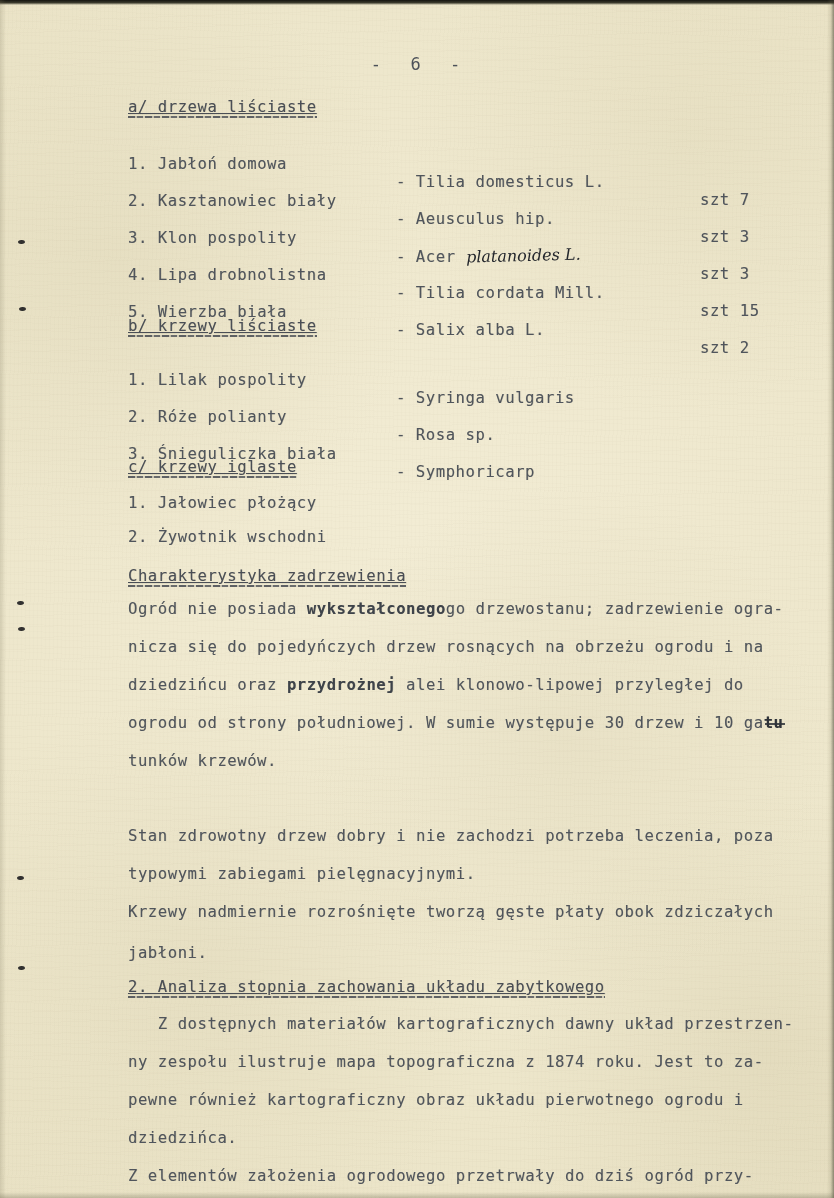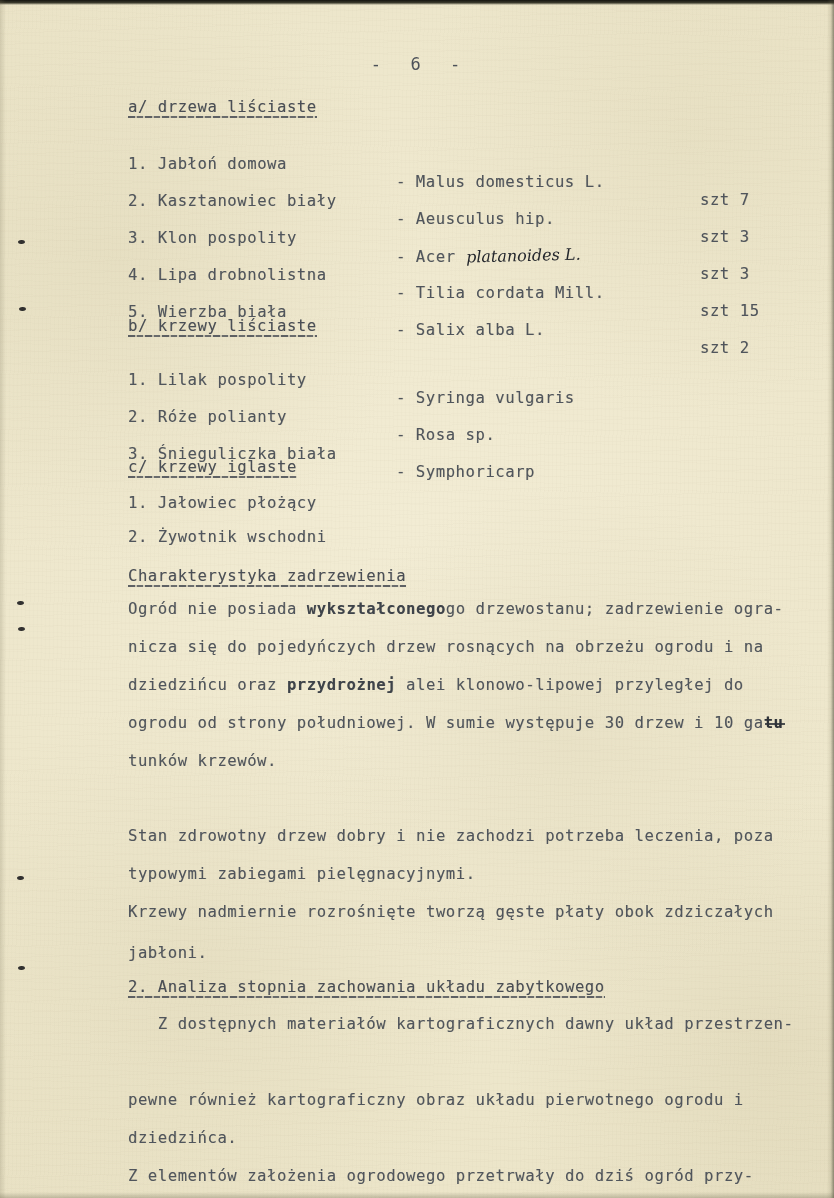--- a/index.html
+++ b/index.html
@@ -101,20 +101,21 @@
 
   
   .heading {
     position: absolute;
     white-space: pre;
     font-size: 15.5px;
     letter-spacing: 0.6px;
     color: #4a4e55;
     padding-bottom: 2px;
     text-shadow: 0.4px 0.3px 0.5px rgba(70,72,70,0.30);
+    text-decoration: underline;
   }
   .heading::after {
     content: "";
     position: absolute;
     left: 0;
     right: 0;
     bottom: 0px;
     height: 2px;
     background-image: repeating-linear-gradient(
       90deg,
@@ -185,21 +186,21 @@
   <div class="margin-dot" style="left:18px; top:966px;"></div>
 
   <div class="text-layer">
 
     <div class="pageno">-  6  -</div>
 
     <div class="heading" style="left:128px; top:98px;">a/ drzewa liściaste</div>
 
     <div class="sp-row" style="left:128px; top:137px;">
       <span class="col-name"><span>1.</span> <span>Jabłoń domowa</span></span>
-      <span class="col-lat">- Malus domesticus L.</span>
+      <span class="col-lat">- Tilia domesticus L.</span>
       <span class="col-qty">szt 7</span>
     </div>
 
     <div class="sp-row" style="left:128px; top:174px;">
       <span class="col-name"><span>2.</span> <span>Kasztanowiec biały</span></span>
       <span class="col-lat">- Aeusculus hip.</span>
       <span class="col-qty">szt 3</span>
     </div>
 
     <div class="sp-row" style="left:128px; top:211px;">
@@ -253,19 +254,20 @@
 
     <div class="line" style="left:128px; top:827px;">Stan zdrowotny drzew dobry i nie zachodzi potrzeba leczenia, poza</div>
     <div class="line" style="left:128px; top:865px;">typowymi zabiegami pielęgnacyjnymi.</div>
 
     <div class="line" style="left:128px; top:903px;">Krzewy nadmiernie rozrośnięte tworzą gęste płaty obok zdziczałych</div>
     <div class="line" style="left:128px; top:944px;">jabłoni.</div>
 
     <div class="heading" style="left:128px; top:978px;">2. Analiza stopnia zachowania układu zabytkowego</div>
 
     <div class="line" style="left:128px; top:1015px;">   Z dostępnych materiałów kartograficznych dawny układ przestrzen-</div>
+    <div class="line" style="left:128px; top:1053px;">ny zespołu ilustruje mapa topograficzna z 1874 roku. Jest to za-</div>
     <div class="line" style="left:128px; top:1091px;">pewne również kartograficzny obraz układu pierwotnego ogrodu i</div>
     <div class="line" style="left:128px; top:1129px;">dziedzińca.</div>
 
     <div class="line" style="left:128px; top:1167px;">Z elementów założenia ogrodowego przetrwały do dziś ogród przy-</div>
 
   </div>
 </div>
 
 </body></html>

